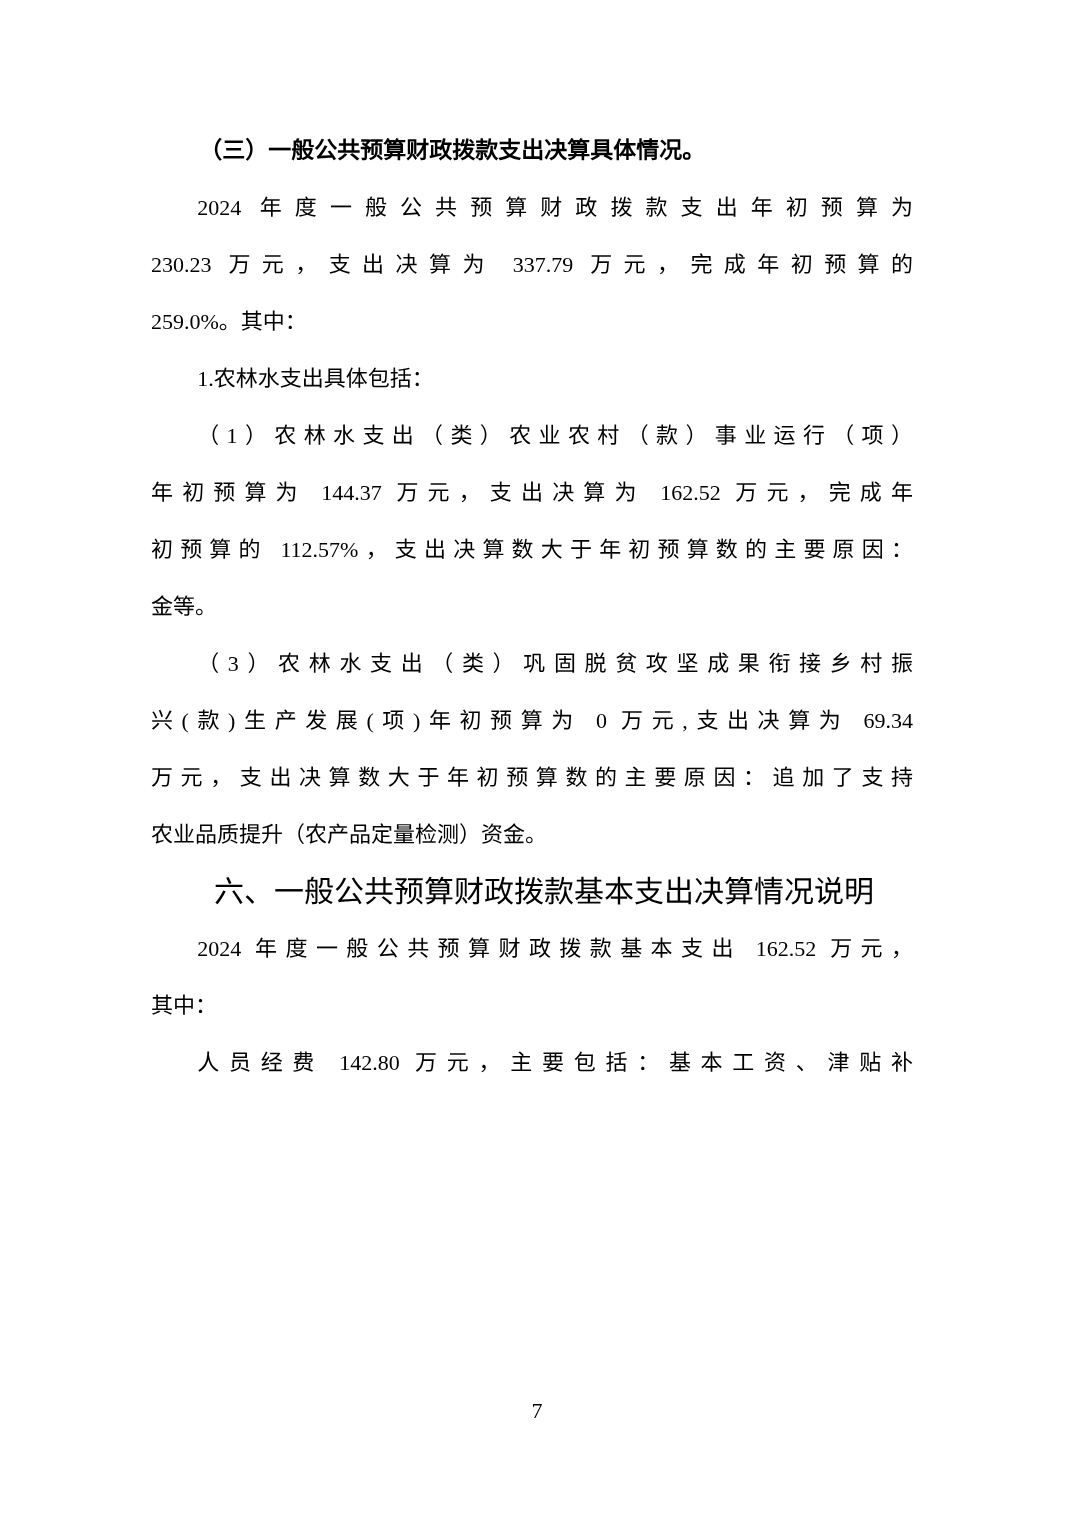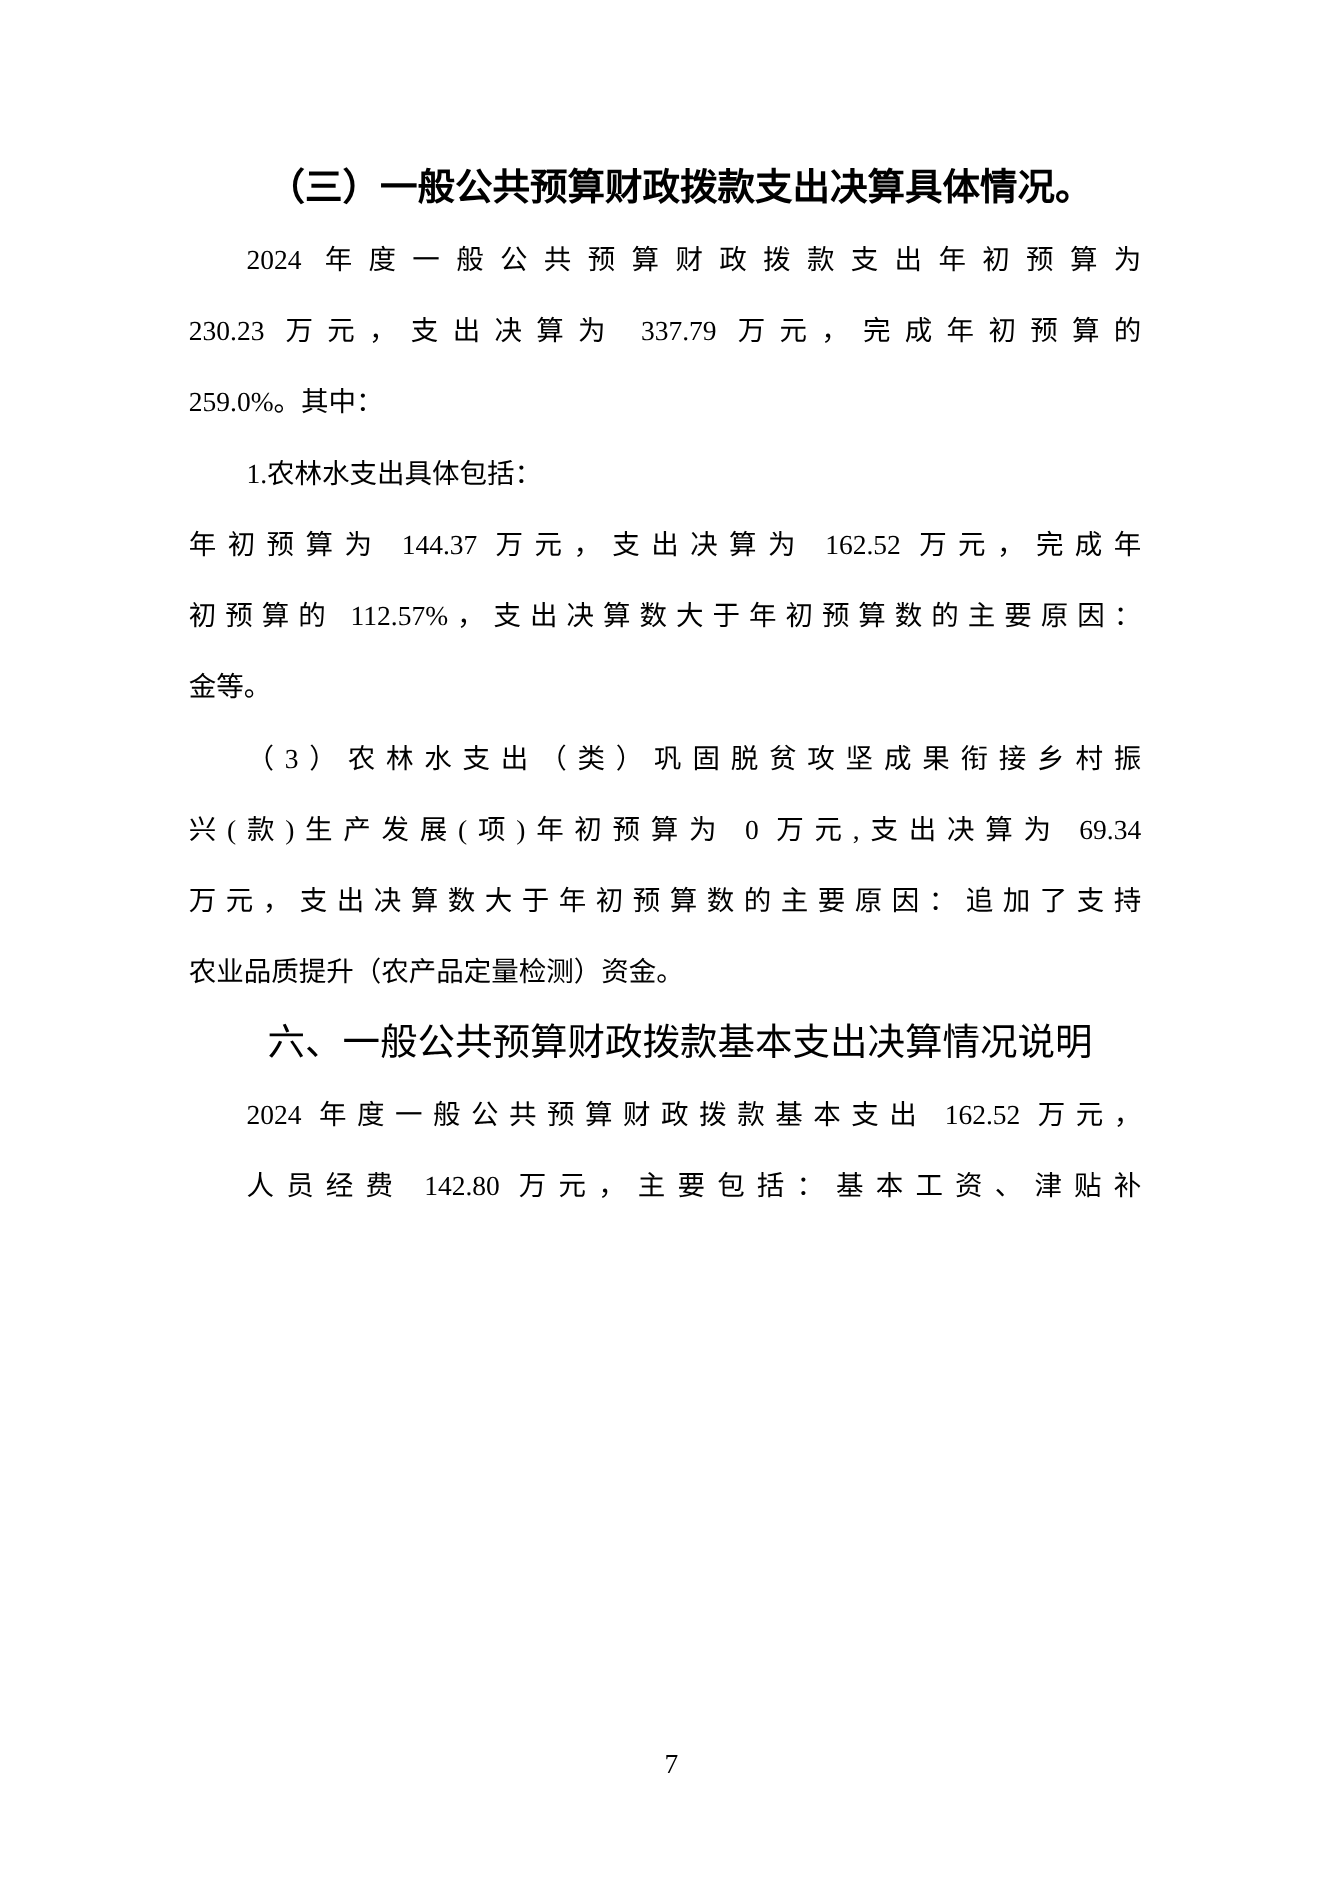--- a/index.html
+++ b/index.html
@@ -30,21 +30,21 @@
   }
   .line.indent {
     text-indent: 2.1em;
   }
   .line.just {
     text-align: justify;
     text-align-last: justify;
   }
   .line.heading-kai {
     font-weight: bold;
-    font-size: 30px;
+    font-size: 23px;
     font-family: "Liberation Serif", "DejaVu Serif", serif;
   }
   .line.heading-hei {
     font-weight: normal;
     font-size: 30px;
     font-family: "Liberation Sans", "DejaVu Sans", sans-serif;
   }
   .footer {
     position: absolute;
     left: 0;
@@ -69,35 +69,37 @@
       </div>
       <div>
         <div class="line body indent just">2024 年度一般公共预算财政拨款支出年初预算为</div>
         <div class="line body just">230.23 万元，支出决算为 337.79 万元，完成年初预算的</div>
         <div class="line body">259.0%。其中：</div>
       </div>
       <div>
         <div class="line body indent">1.农林水支出具体包括：</div>
       </div>
       <div>
+        <div class="line body indent just">（1）农林水支出（类）农业农村（款）事业运行（项）</div>
         <div class="line body just">年初预算为 144.37 万元，支出决算为 162.52 万元，完成年</div>
         <div class="line body just">初预算的 112.57%，支出决算数大于年初预算数的主要原因：</div>
         <div class="line body">金等。</div>
       </div>
       <div>
         <div class="line body indent just">（3）农林水支出（类）巩固脱贫攻坚成果衔接乡村振</div>
         <div class="line body just">兴(款)生产发展(项)年初预算为 0 万元,支出决算为 69.34</div>
         <div class="line body just">万元，支出决算数大于年初预算数的主要原因：追加了支持</div>
         <div class="line body">农业品质提升（农产品定量检测）资金。</div>
       </div>
       <div>
         <div class="line heading-hei indent">六、一般公共预算财政拨款基本支出决算情况说明</div>
       </div>
       <div>
         <div class="line body indent just">2024 年度一般公共预算财政拨款基本支出 162.52 万元，</div>
+        <div class="line body">其中：</div>
       </div>
       <div>
         <div class="line body indent just">人员经费 142.80 万元，主要包括：基本工资、津贴补</div>
       </div>
     </div>
   <div class="footer">
     <span class="page-number">7</span>
   </div>
 </div>
 

